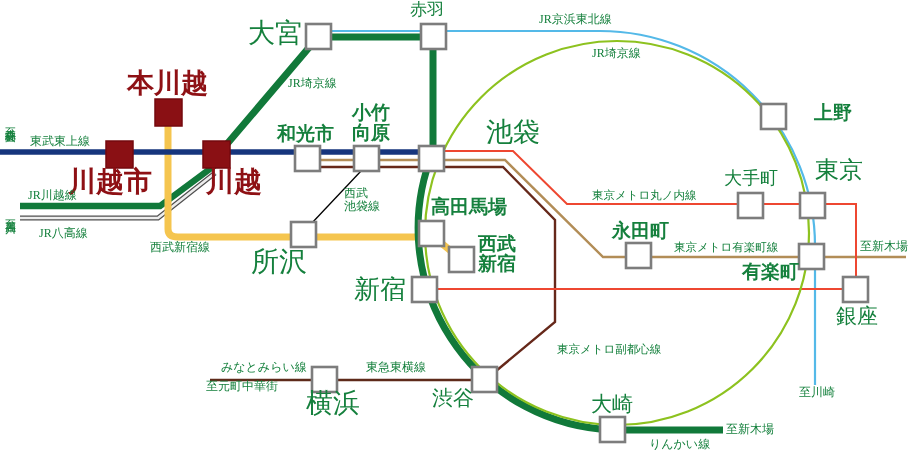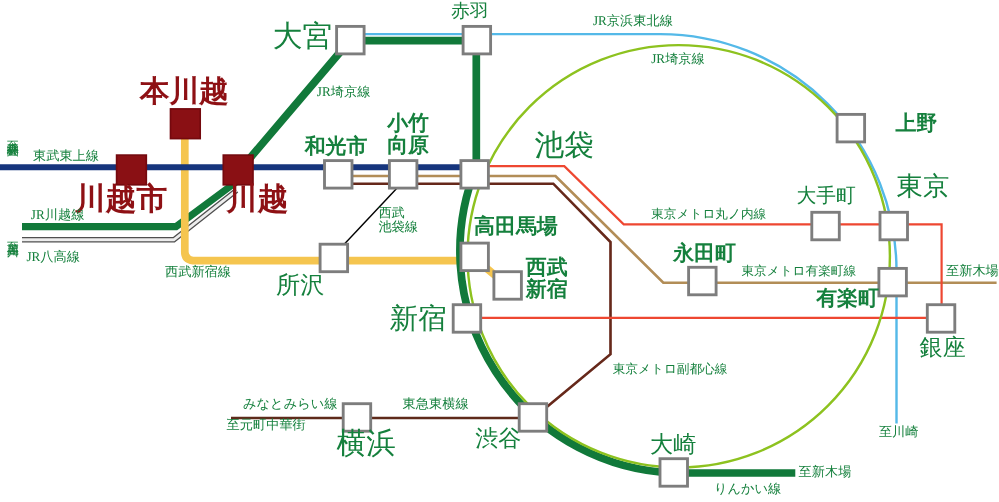--- a/index.html
+++ b/index.html
@@ -97,41 +97,41 @@
   <div class="lbl st-m" style="left:742px;top:262px;">有楽町</div>
   <div class="lbl" style="left:836px;top:305px;font-size:21px;">銀座</div>
   <div class="lbl st-m" style="left:431px;top:197px;">高田馬場</div>
 
   <div class="lbl st-m two-line" style="left:478px;top:234px;">
     <div>西武</div>
     <div>新宿</div>
   </div>
 
   <div class="lbl" style="left:354px;top:276px;font-size:26px;">新宿</div>
-  <div class="lbl" style="left:251px;top:247px;font-size:22px;">所沢</div>
+  <div class="lbl" style="left:251px;top:247px;font-size:28px;">所沢</div>
   <div class="lbl" style="left:432px;top:387px;font-size:21px;">渋谷</div>
   <div class="lbl" style="left:306px;top:389px;font-size:27px;">横浜</div>
   <div class="lbl" style="left:591px;top:393px;font-size:21px;">大崎</div>
 
   <div class="lbl small" style="left:30px;top:135px;">東武東上線</div>
   <div class="lbl small" style="left:28px;top:189px;">JR川越線</div>
-  <div class="lbl small" style="left:24px;top:227px;">JR八高線</div>
+  <div class="lbl small" style="left:39px;top:227px;">JR八高線</div>
   <div class="lbl small" style="left:150px;top:241px;">西武新宿線</div>
   <div class="lbl small" style="left:288px;top:77px;">JR埼京線</div>
 
   <div class="lbl small two-line" style="left:344px;top:187px;">
     <div>西武</div>
     <div>池袋線</div>
   </div>
 
   <div class="lbl small" style="left:495px;top:13px;margin-left:44px;">JR京浜東北線</div>
   <div class="lbl small" style="left:592px;top:47px;">JR埼京線</div>
   <div class="lbl tiny" style="left:592px;top:189px;">東京メトロ丸ノ内線</div>
   <div class="lbl tiny" style="left:674px;top:241px;">東京メトロ有楽町線</div>
-  <div class="lbl tiny" style="left:557px;top:330px;">東京メトロ副都心線</div>
+  <div class="lbl tiny" style="left:557px;top:344px;font-family:Liberation Mono, monospace;">東京メトロ副都心線</div>
   <div class="lbl small" style="left:221px;top:361px;">みなとみらい線</div>
   <div class="lbl small" style="left:366px;top:361px;">東急東横線</div>
   <div class="lbl small" style="left:649px;top:438px;">りんかい線</div>
 
   <div class="lbl vert" style="left:4px;top:119px;">至森林公園</div>
   <div class="lbl vert" style="left:4px;top:211px;">至高麗川</div>
   <div class="lbl small" style="left:206px;top:380px;">至元町中華街</div>
   <div class="lbl small" style="left:860px;top:240px;">至新木場</div>
   <div class="lbl small" style="left:726px;top:423px;">至新木場</div>
   <div class="lbl small" style="left:799px;top:386px;">至川崎</div>

